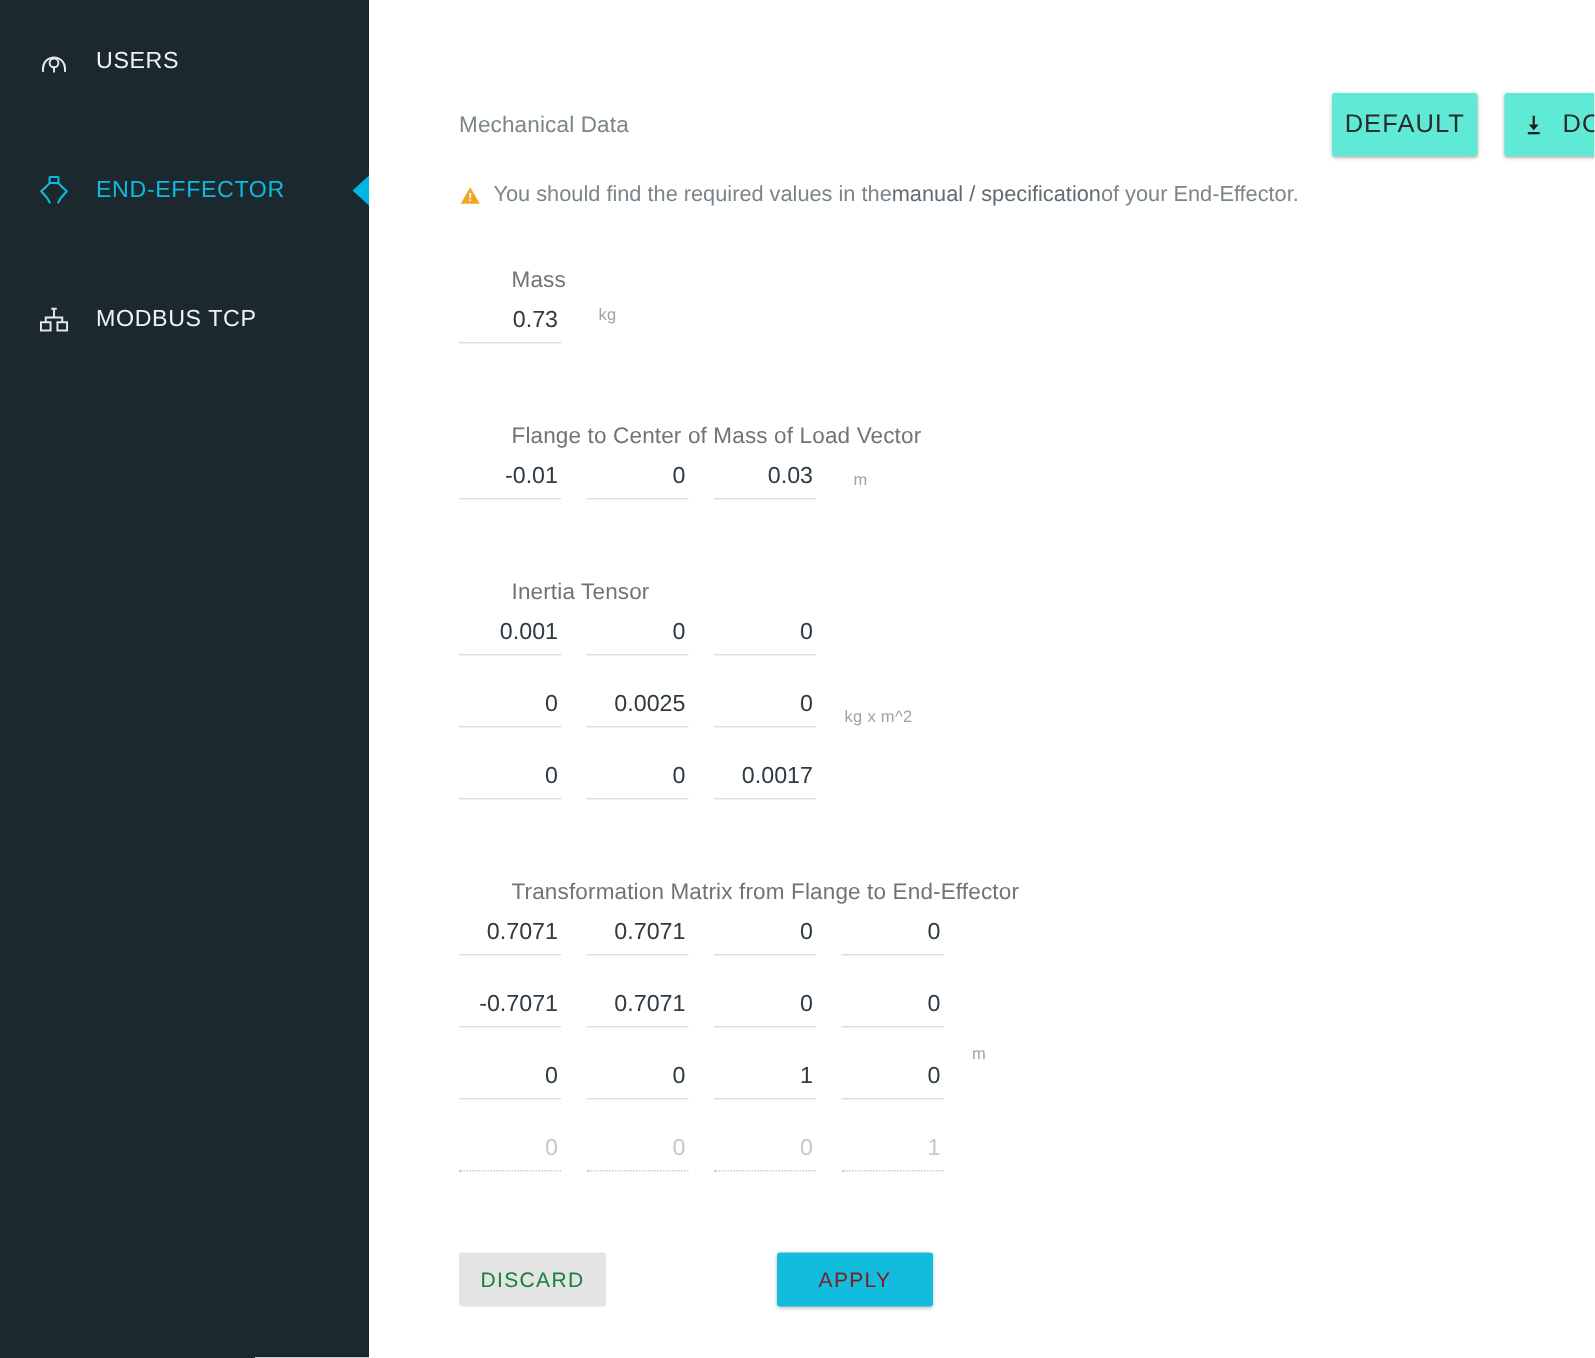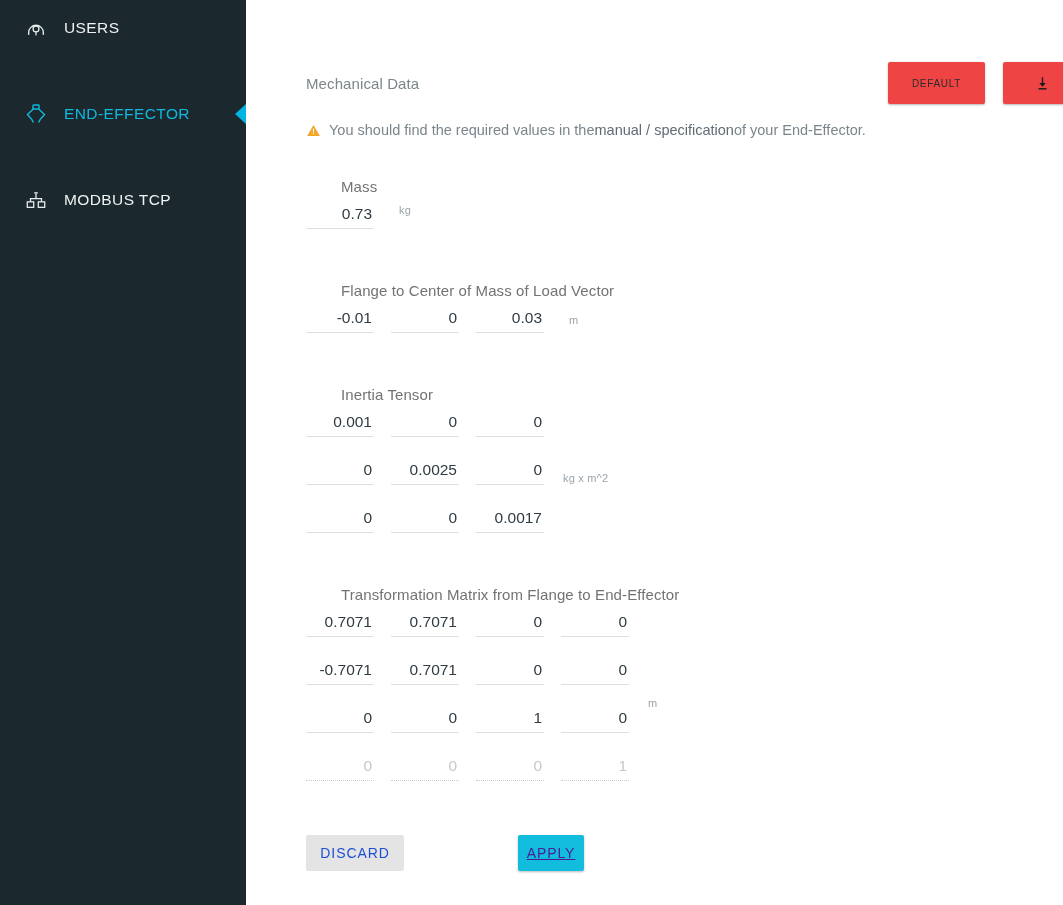--- a/index.html
+++ b/index.html
@@ -87,29 +87,29 @@
     position: absolute;
     left: 0; top: 13px;
     font-size: 15px;
     color: #7a868c;
     letter-spacing: 0.1px;
   }
   .btn-flat {
     position: absolute;
     top: 0;
     height: 42px;
-    background: #ef4444;
+    background: #5eead4;
     border: none;
     border-radius: 2px;
     box-shadow: 0 1px 3px rgba(0,0,0,0.20), 0 1px 1px rgba(0,0,0,0.10);
     display: flex;
     align-items: center;
     justify-content: center;
     font-family: "Liberation Sans", sans-serif;
-    font-size: 10px;
+    font-size: 17px;
     letter-spacing: 0.7px;
     color: #2b2b2b;
     cursor: pointer;
     padding: 0 16px;
     white-space: nowrap;
   }
   .btn-flat .bico {
     margin-right: 11px;
     display: flex; align-items: center;
   }
@@ -207,39 +207,38 @@
     border-radius: 2px;
     font-family: "Liberation Sans", sans-serif;
     font-size: 14px;
     letter-spacing: 0.9px;
     cursor: pointer;
     display: flex; align-items: center; justify-content: center;
   }
   #btn-discard {
     left: 0; width: 98px;
     background: #e4e4e4;
-    color: #1d4ed8;
+    color: #15803d;
     cursor: default;
   }
   #btn-apply {
-    left: 212px; width: 66px;
+    left: 212px; width: 104px;
     background: #11bcdd;
-    color: #4c1d95;
+    color: #7f1d1d;
     box-shadow: 0 1px 3px rgba(0,0,0,0.16), 0 1px 2px rgba(0,0,0,0.12);
-    text-decoration: underline;
   }
 </style>
 </head>
 <body>
 
 <div id="app">
 
   <nav class="sidebar">
 
-    <div class="nav-item" style="margin-top:4px;">
+    <div class="nav-item" style="margin-top:17px;">
       <span class="ico">
         <svg width="22" height="22" viewBox="0 0 24 24" fill="none" stroke-width="1.4" stroke-linecap="round">
           <path d="M4 17 A8 8 0 0 1 20 17"></path>
           <path d="M4 17 L4 19 M20 17 L20 19"></path>
           <circle cx="12" cy="13" r="3.2"></circle>
           <path d="M12 16.2 L12 19.5"></path>
         </svg>
       </span>
       <span class="lbl">USERS</span>
     </div>

